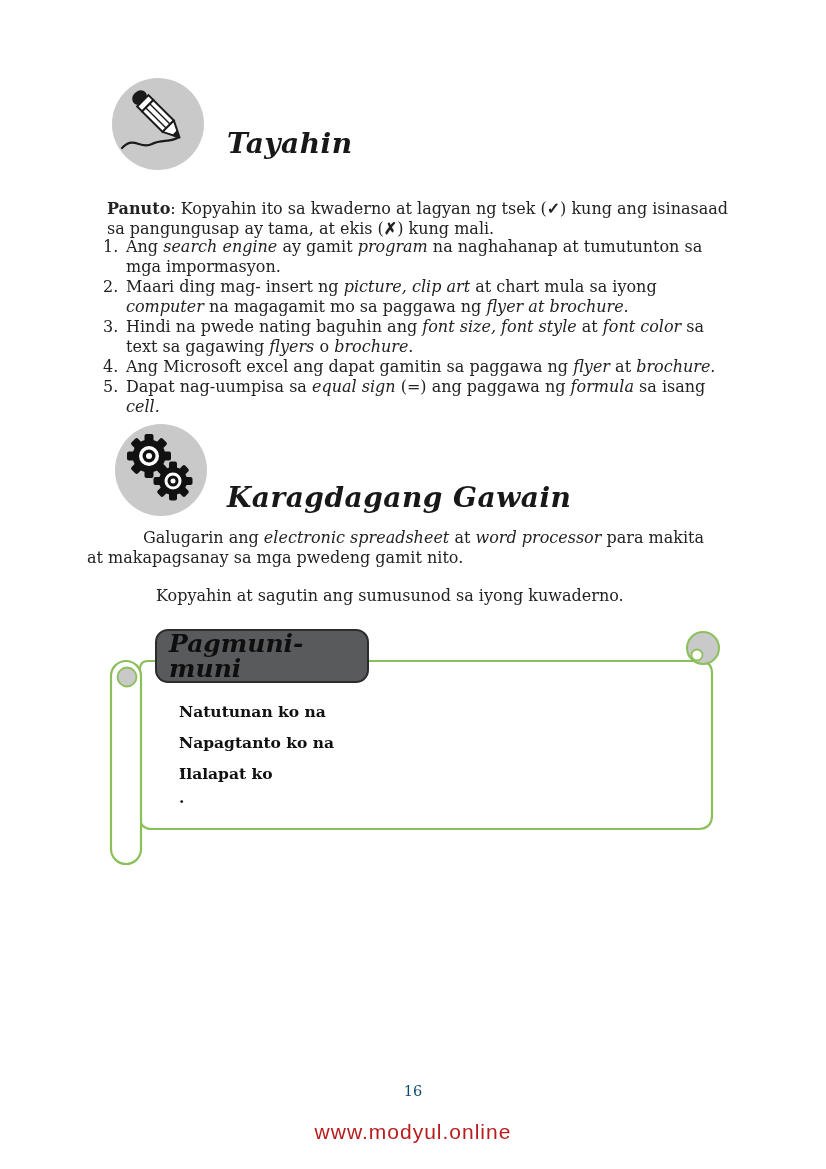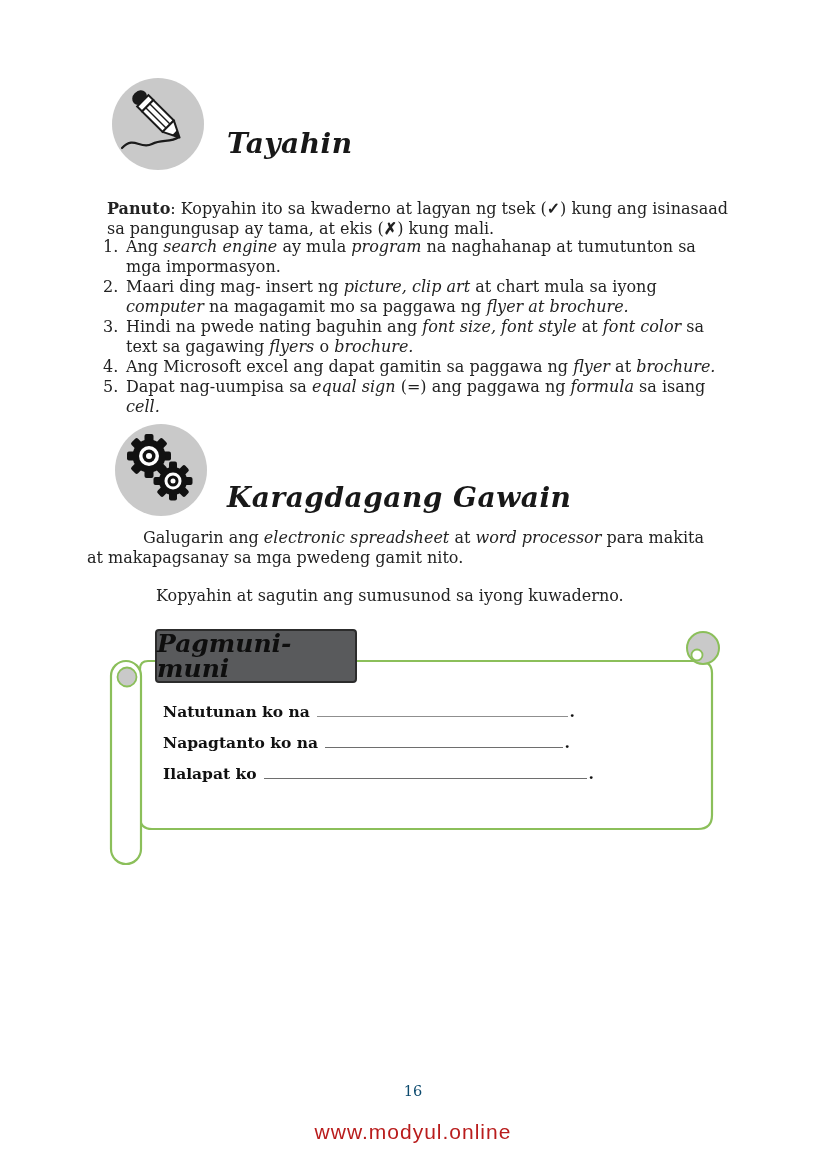--- a/index.html
+++ b/index.html
@@ -30,30 +30,30 @@
   #assessment-list li{position:relative;padding-left:26px;margin:0;}
   #assessment-list .num{position:absolute;left:3px;top:0;}
   
   .para{width:632px;text-indent:56px;margin:0;}
   #para1{left:87px;top:528px;}
   #para2{left:100px;top:577px;margin-top:9px;}
   
   #scroll-svg{left:100px;top:616px;width:630px;height:256px;}
   #pagmuni-label{
     left:155px;top:629px;width:198px;height:50px;
-    background:#595a5c;border:2.5px solid #2c2c2c;border-radius:4px;
-    display:flex;align-items:center;justify-content:flex-start;
+    background:#595a5c;border:2.5px solid #2c2c2c;border-radius:13px;
+    display:flex;align-items:center;justify-content:flex-start;padding-left:12px;
   }
   #pagmuni-label .label-text{
     font-size:25px;font-weight:bold;font-style:italic;color:#0e0e0e;line-height:1;
   }
   .fill-row{
-    position:absolute;left:163px;
+    position:absolute;left:172px;
     display:flex;align-items:baseline;
-    font-weight:bold;font-size:15.5px;color:#111;line-height:20px;
+    font-weight:bold;font-size:15.5px;color:#111;line-height:20px;flex-direction:column;
   }
   .fill-row .rule{flex:1;border-bottom:1.5px solid #6e6e6e;margin:0 2px 3px 7px;height:14px;}
   #fill-row-1{top:702px;width:412px;}
   #fill-row-1 .rule{border-bottom-color:#8f8f8f;}
   #fill-row-2{top:733px;width:407px;}
   #fill-row-3{top:764px;width:431px;}
   
   #page-number{left:0;top:1083px;width:100%;text-align:center;font-size:14.5px;color:#0c4a6e;}
   #watermark{
     left:0;top:1120px;width:100%;text-align:center;
@@ -81,21 +81,21 @@
       </g>
     </svg>
   </div>
   <h1 class="section-title" style="left:227px;top:111px;">Tayahin</h1>
 
   <p class="abs bodytext" id="panuto"><span class="bd">Panuto</span><span>: Kopyahin ito sa kwaderno at lagyan ng tsek (</span><span class="bd">✓</span><span>) kung ang isinasaad sa pangungusap ay tama, at ekis (</span><span class="bd">✗</span><span>) kung mali.</span></p>
 
   <ol class="abs bodytext" id="assessment-list">
     <li>
       <span class="num">1.</span>
-      <span><span>Ang </span><span class="it">search engine</span><span> ay mula </span><span class="it">program</span><span> na naghahanap at tumutunton sa mga impormasyon.</span></span>
+      <span><span>Ang </span><span class="it">search engine</span><span> ay gamit </span><span class="it">program</span><span> na naghahanap at tumutunton sa mga impormasyon.</span></span>
     </li>
     <li>
       <span class="num">2.</span>
       <span><span>Maari ding mag- insert ng </span><span class="it">picture, clip art</span><span> at chart mula sa iyong </span><span class="it">computer</span><span> na magagamit mo sa paggawa ng </span><span class="it">flyer at brochure.</span></span>
     </li>
     <li>
       <span class="num">3.</span>
       <span><span>Hindi na pwede nating baguhin ang </span><span class="it">font size, font style</span><span> at </span><span class="it">font color</span><span> sa text sa gagawing </span><span class="it">flyers</span><span> o </span><span class="it">brochure.</span></span>
     </li>
     <li>

